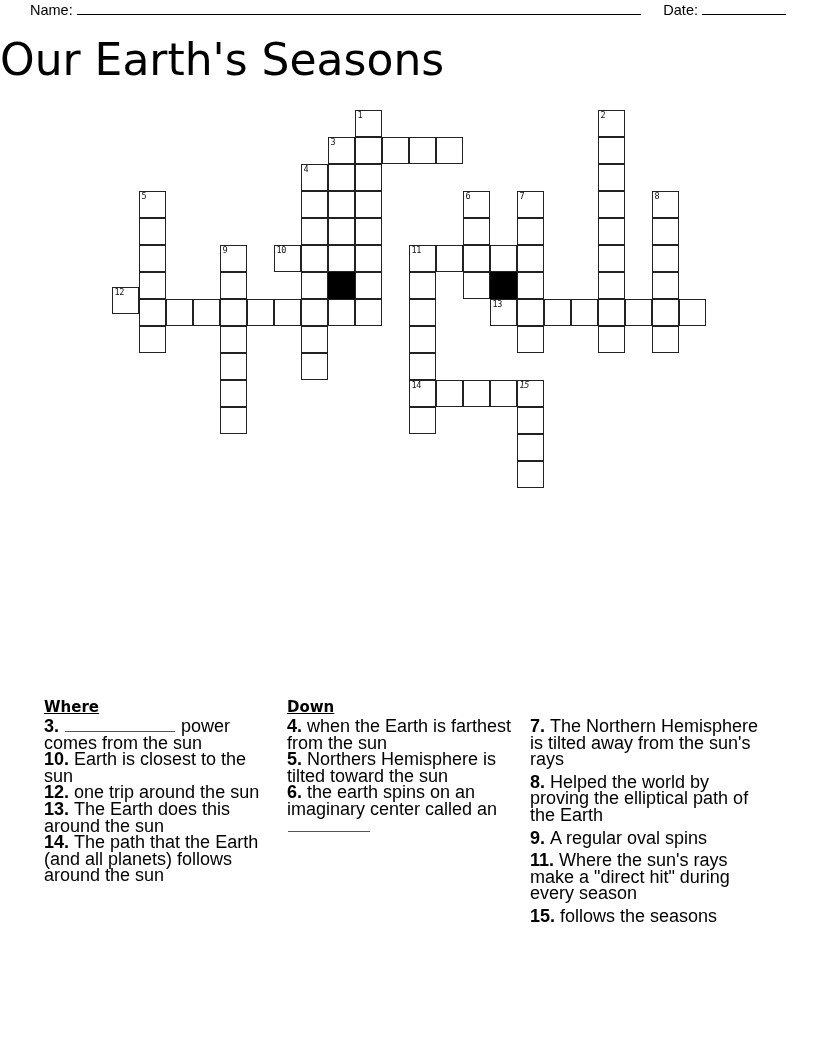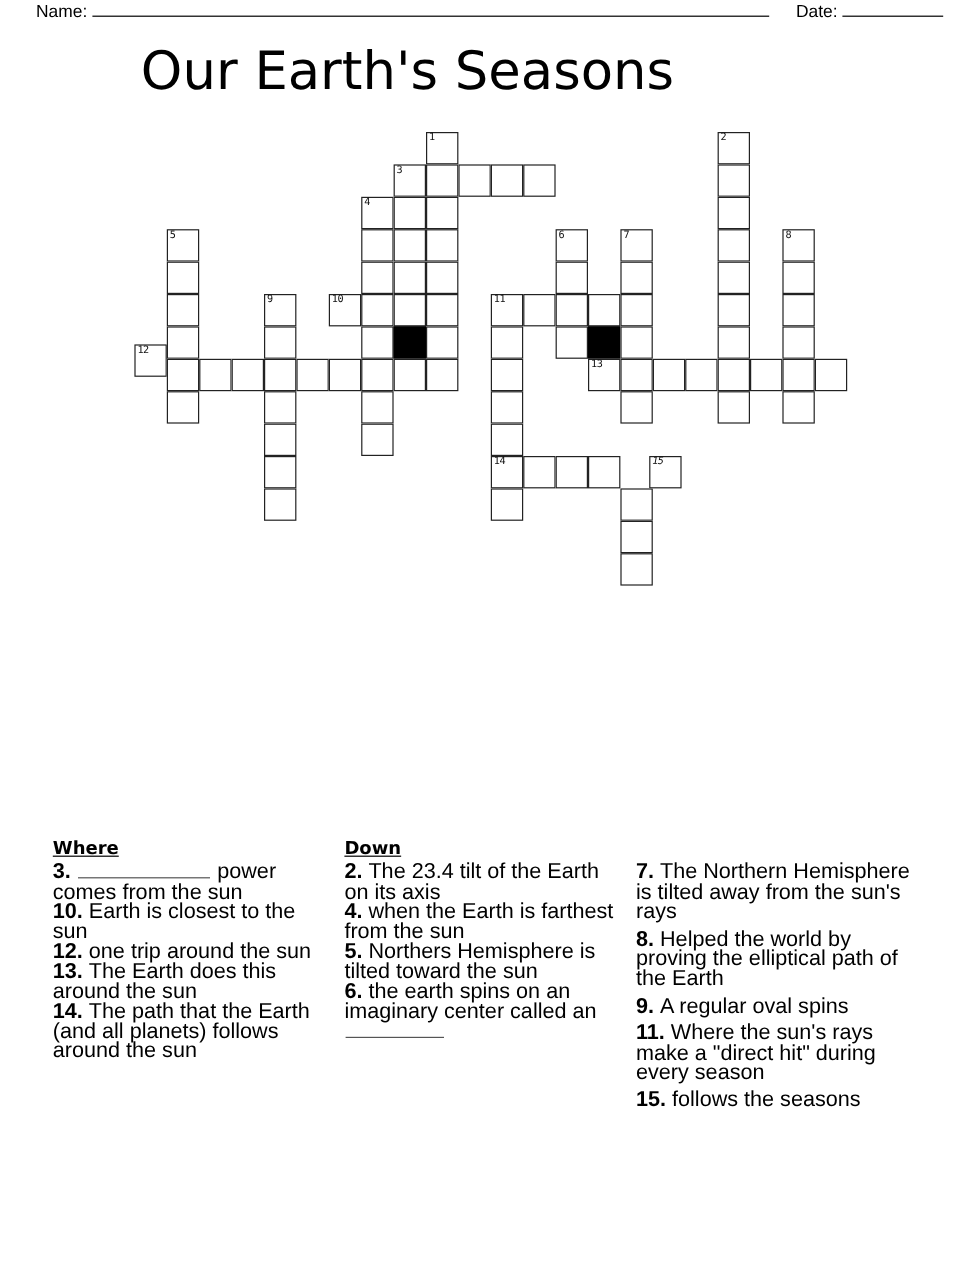--- a/index.html
+++ b/index.html
@@ -49,21 +49,20 @@
     margin-left: 18px;
     white-space: nowrap;
   }
 
   
   .puzzle-title {
     position: absolute;
     left: 0;
     top: 38px;
     width: 679px;
-    text-align: center;
     font-family: "DejaVu Sans", sans-serif;
     font-size: 44px;
     font-weight: normal;
     letter-spacing: 0px;
     line-height: 1.0;
   }
 
   
   #grid-area {
     position: absolute;
@@ -265,21 +264,21 @@
     <div class="cell" style="left: 220px; top: 353px;"></div>
     <div class="cell" style="left: 301px; top: 353px;"></div>
     <div class="cell" style="left: 409px; top: 353px;"></div>
     <div class="cell" style="left: 220px; top: 380px;"></div>
     <div class="cell" style="left: 409px; top: 380px;">
       <span class="cnum">14</span>
     </div>
     <div class="cell" style="left: 436px; top: 380px;"></div>
     <div class="cell" style="left: 463px; top: 380px;"></div>
     <div class="cell" style="left: 490px; top: 380px;"></div>
-    <div class="cell" style="left: 541px; top: 380px; font-style: italic;">
+    <div class="cell" style="left: 517px; top: 380px; font-style: italic;">
       <span class="cnum">15</span>
     </div>
     <div class="cell" style="left: 220px; top: 407px;"></div>
     <div class="cell" style="left: 409px; top: 407px;"></div>
     <div class="cell" style="left: 517px; top: 407px;"></div>
     <div class="cell" style="left: 517px; top: 434px;"></div>
     <div class="cell" style="left: 517px; top: 461px;"></div>
   </div>
 
 <div id="clues">
@@ -289,21 +288,20 @@
         <div class="clue"><span class="cno">3. </span><span class="blankline"></span> <span>power comes from the sun</span></div>
         <div class="clue"><span class="cno">10. </span><span>Earth is closest to the sun</span></div>
         <div class="clue"><span class="cno">12. </span><span>one trip around the sun</span></div>
         <div class="clue"><span class="cno">13. </span><span>The Earth does this around the sun</span></div>
         <div class="clue"><span class="cno">14. </span><span>The path that the Earth (and all planets) follows around the sun</span></div>
       </div>
   </div>
   <div class="clue-col col2">
     <div class="clue-head">Down</div>
     <div id="down-list-1">
-        <div class="clue"><span class="cno">2. </span><span>The 23.4 tilt of the Earth on its axis</span></div>
         <div class="clue"><span class="cno">4. </span><span>when the Earth is farthest from the sun</span></div>
         <div class="clue"><span class="cno">5. </span><span>Northers Hemisphere is tilted toward the sun</span></div>
         <div class="clue"><span class="cno">6. </span><span>the earth spins on an imaginary center called an</span><span class="blankline blk-break"></span></div>
       </div>
   </div>
   <div class="clue-col col3">
     <div class="clue-head" style="visibility:hidden;">&nbsp;</div>
     <div id="down-list-2">
         <div class="clue"><span class="cno">7. </span><span>The Northern Hemisphere is tilted away from the sun's rays</span></div>
         <div class="clue"><span class="cno">8. </span><span>Helped the world by proving the elliptical path of the Earth</span></div>

